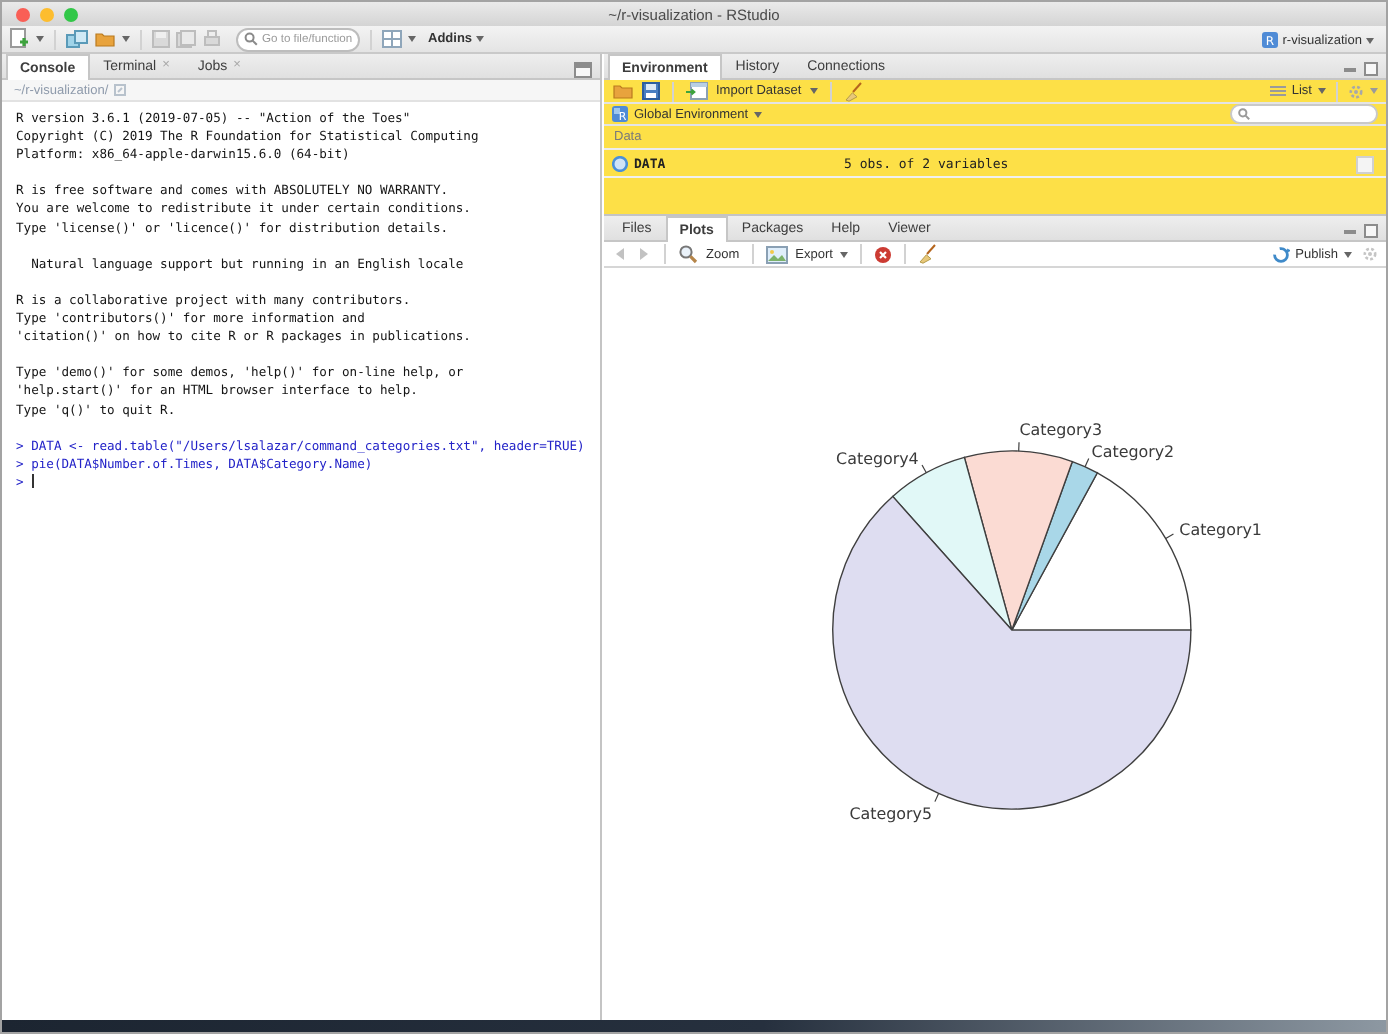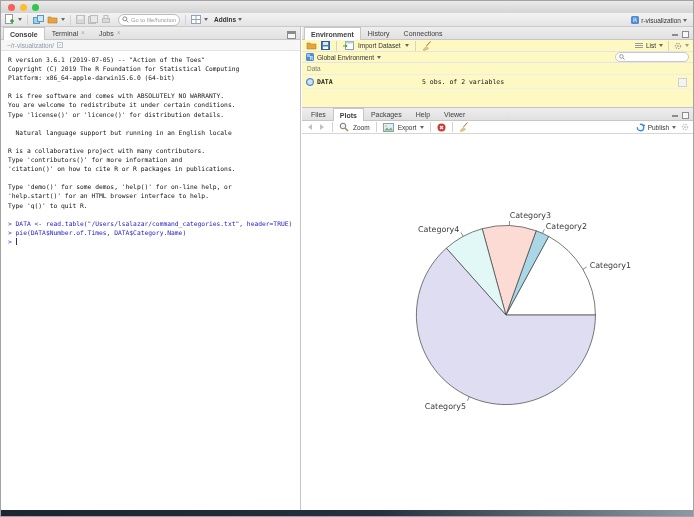--- a/index.html
+++ b/index.html
@@ -34,21 +34,21 @@
   #goto-input::placeholder{color:#9a9a9a;}
   #addins{display:flex;align-items:center;gap:2px;font-size:6.5px;font-weight:bold;color:#333;margin-left:3px;}
   #project-sel{position:absolute;right:6px;top:2px;display:flex;align-items:center;gap:2px;
     font-size:6.5px;color:#333;height:10px;}
 
   
   #console-panel{position:absolute;left:0;top:26px;width:300px;bottom:6px;background:#fff;
     border-right:1px solid #c4c4c4;box-sizing:border-box;overflow:hidden;}
   #right-col{position:absolute;left:301px;right:0;top:26px;bottom:6px;}
   #env-panel{position:absolute;left:0;right:0;top:0;height:81px;border-bottom:1px solid #c4c4c4;
-    box-sizing:border-box;background:#fef9c3;overflow:hidden;}
+    box-sizing:border-box;background:#fde047;overflow:hidden;}
   #plots-panel{position:absolute;left:0;right:0;top:81px;bottom:0;background:#fff;overflow:hidden;}
 
   .tabstrip{position:relative;height:13px;background:linear-gradient(#eeeeee,#e0e0e0);
     border-bottom:1px solid #c6c6c6;display:flex;align-items:stretch;padding-left:2px;
     box-sizing:border-box;font-size:7px;}
   .tab{display:flex;align-items:center;padding:0 6px;color:#3d3d3d;border:1px solid transparent;
     border-bottom:none;white-space:nowrap;}
   .tab.active{background:#fff;border-color:#c6c6c6;font-weight:bold;margin-bottom:-1px;}
   .tab .x{margin-left:3px;color:#a6a6a6;font-size:6.5px;line-height:1;}
   .panel-btns{position:absolute;right:4px;top:4px;display:flex;gap:4px;align-items:center;}
@@ -97,20 +97,21 @@
 </style>
 </head>
 <body>
 
 <div class="window">
 
   <div id="titlebar">
     <div class="traffic" id="tl-close"></div>
     <div class="traffic" id="tl-min"></div>
     <div class="traffic" id="tl-zoom"></div>
+    <div id="window-title">~/r-visualization - RStudio</div>
   </div>
 
   <div id="main-toolbar">
     <span class="ico">
       <svg width="10" height="11">
           <rect x="0.5" y="0.5" width="7" height="9" fill="#fff" stroke="#9a9a9a"></rect>
           <path d="M7 5v4M5 7h4" stroke="#3da33d" stroke-width="1.6"></path>
         </svg>
     </span>
     <span class="caret"></span>

